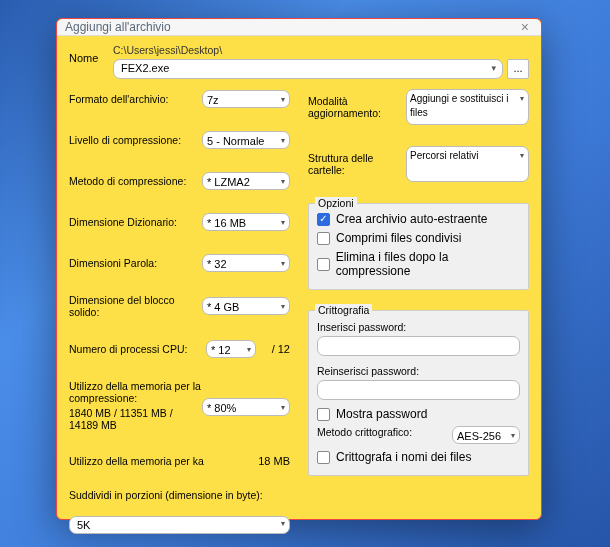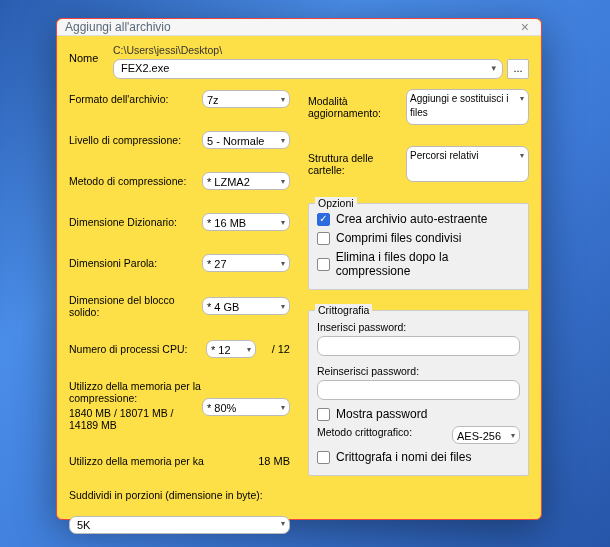--- a/index.html
+++ b/index.html
@@ -282,38 +282,38 @@
           <div class="text-input combo"><span>* LZMA2</span></div>
         </div>
 
         <div class="field-row">
           <span class="label">Dimensione Dizionario:</span>
           <div class="text-input combo"><span>* 16 MB</span></div>
         </div>
 
         <div class="field-row">
           <span class="label">Dimensioni Parola:</span>
-          <div class="text-input combo"><span>* 27</span></div>
+          <div class="text-input combo"><span>* 32</span></div>
         </div>
 
         <div class="field-row">
           <span class="label">Dimensione del blocco solido:</span>
           <div class="text-input combo"><span>* 4 GB</span></div>
         </div>
 
         <div class="field-row cpu-row">
           <span class="label">Numero di processi CPU:</span>
           <div class="text-input combo"><span>* 12</span></div>
           <span class="cpu-suffix">/ 12</span>
         </div>
 
         <div class="mem-row">
           <div style="flex:1">
             <div class="mem-block">Utilizzo della memoria per la compressione:</div>
-            <div class="mem-block">1840 MB / 18071 MB / 14189 MB</div>
+            <div class="mem-block">1840 MB / 11351 MB / 14189 MB</div>
           </div>
           <div class="text-input combo mem-combo"><span>* 80%</span></div>
         </div>
 
         <div class="mem-ka-row">
           <span class="mem-label">Utilizzo della memoria per ka</span>
           <span class="mem-ka-val">18 MB</span>
         </div>
 
         <div class="split-label">Suddividi in porzioni (dimensione in byte):</div>

